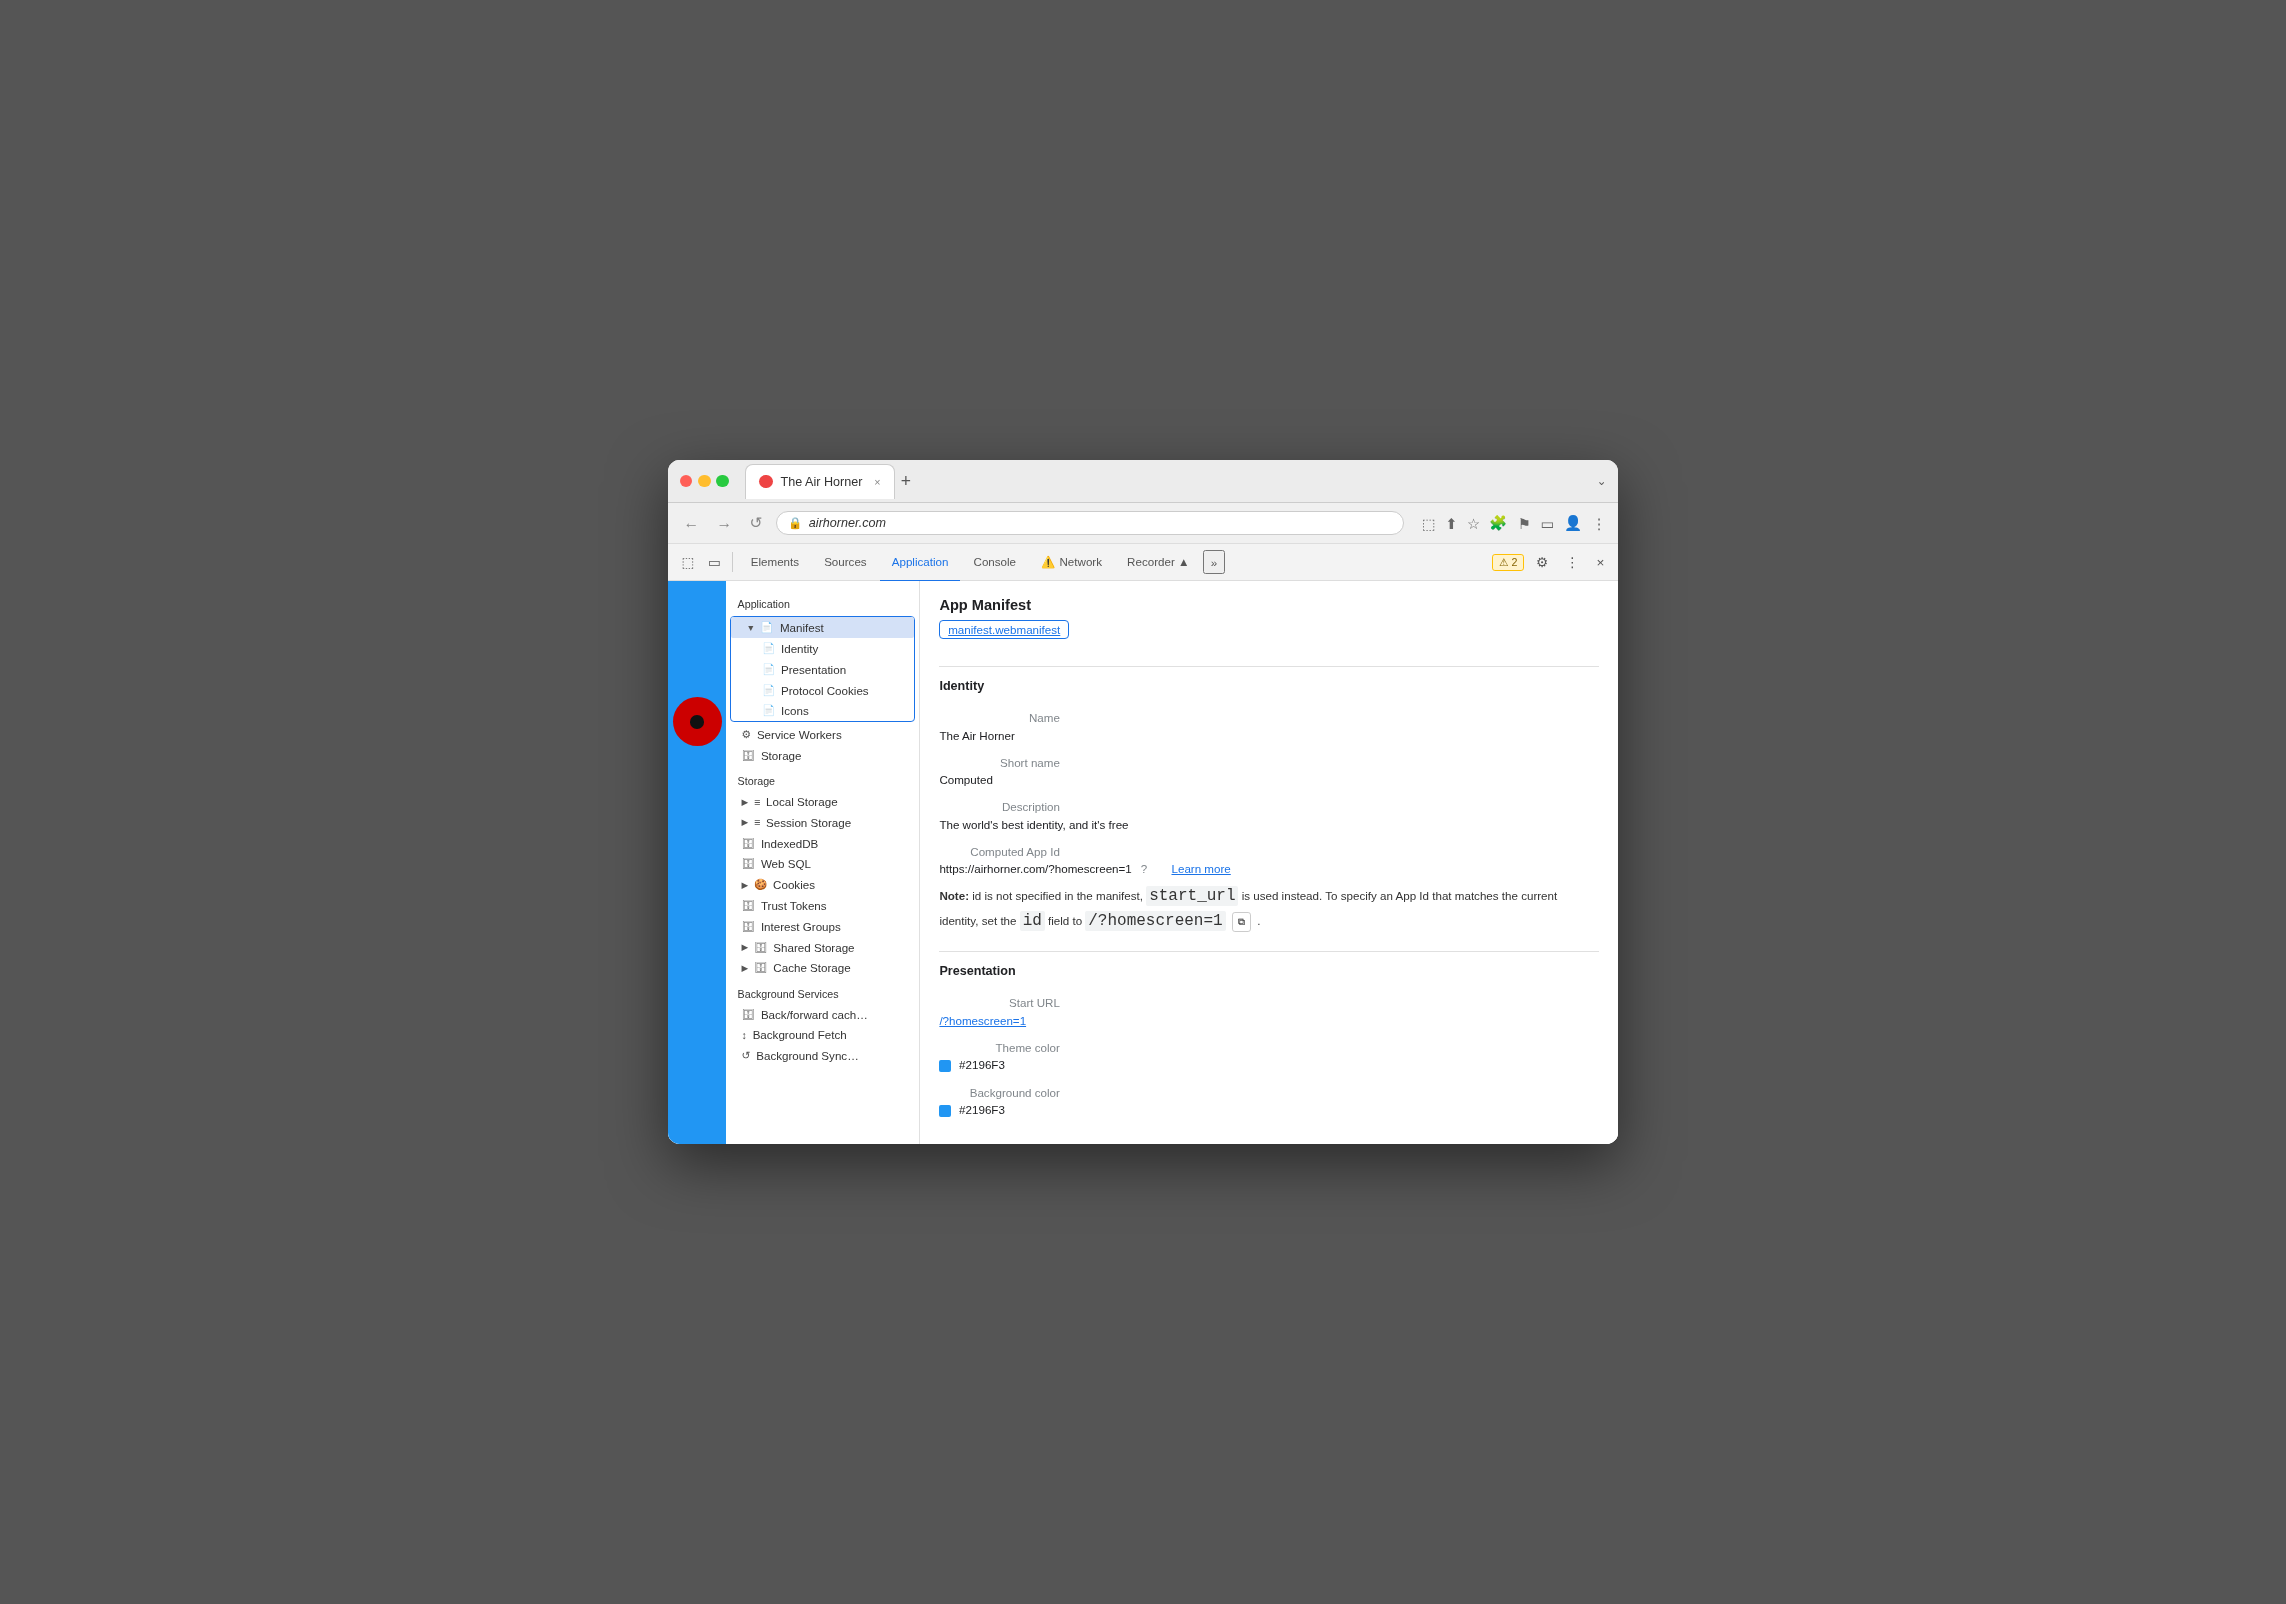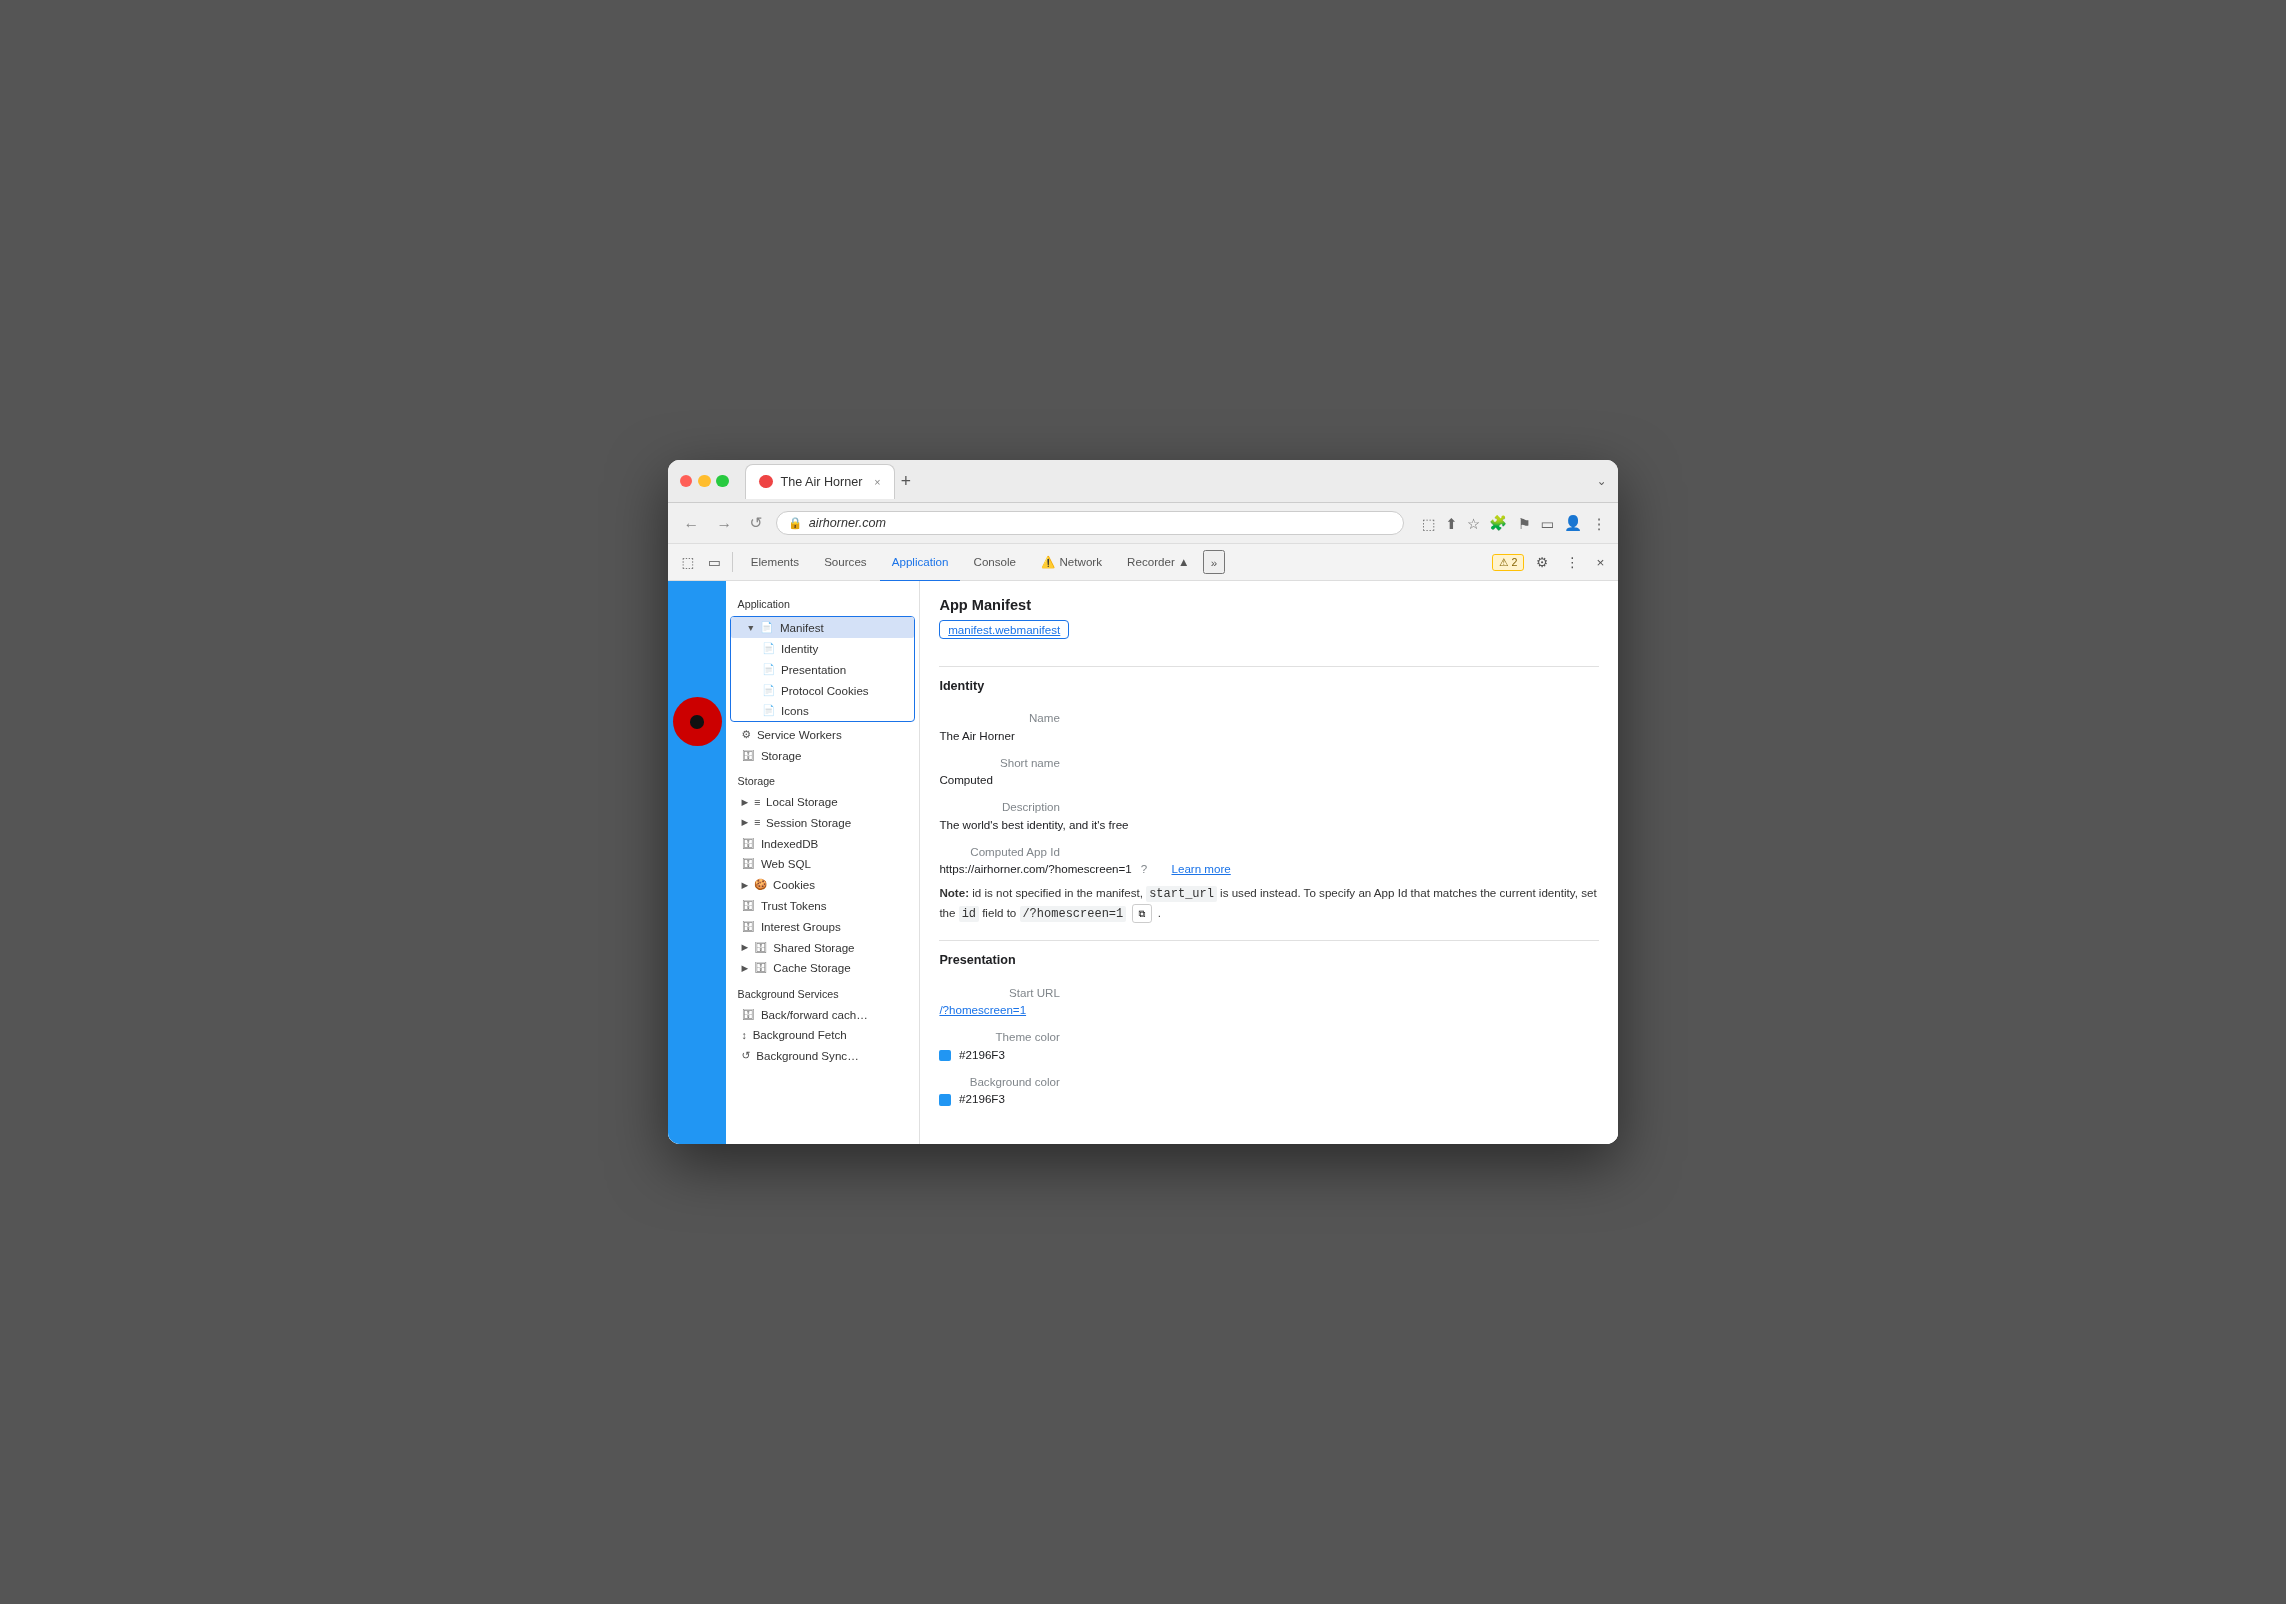--- a/index.html
+++ b/index.html
@@ -330,21 +330,21 @@
     .note-block {
       background: #fff;
       font-size: 11.6px;
       color: #333;
       margin-top: 5.8px;
       line-height: 1.6;
     }
     .note-block strong { font-weight: bold; }
     .code-inline {
       font-family: 'Courier New', monospace;
-      font-size: 12px;
+      font-size: 16px;
       background: #f1f3f4;
       padding: 1px 2.9px;
       border-radius: 1.9px;
       margin-top: 32px;
     }
     .copy-btn {
       display: inline-flex;
       align-items: center;
       justify-content: center;
       width: 19.4px; height: 19.4px;

